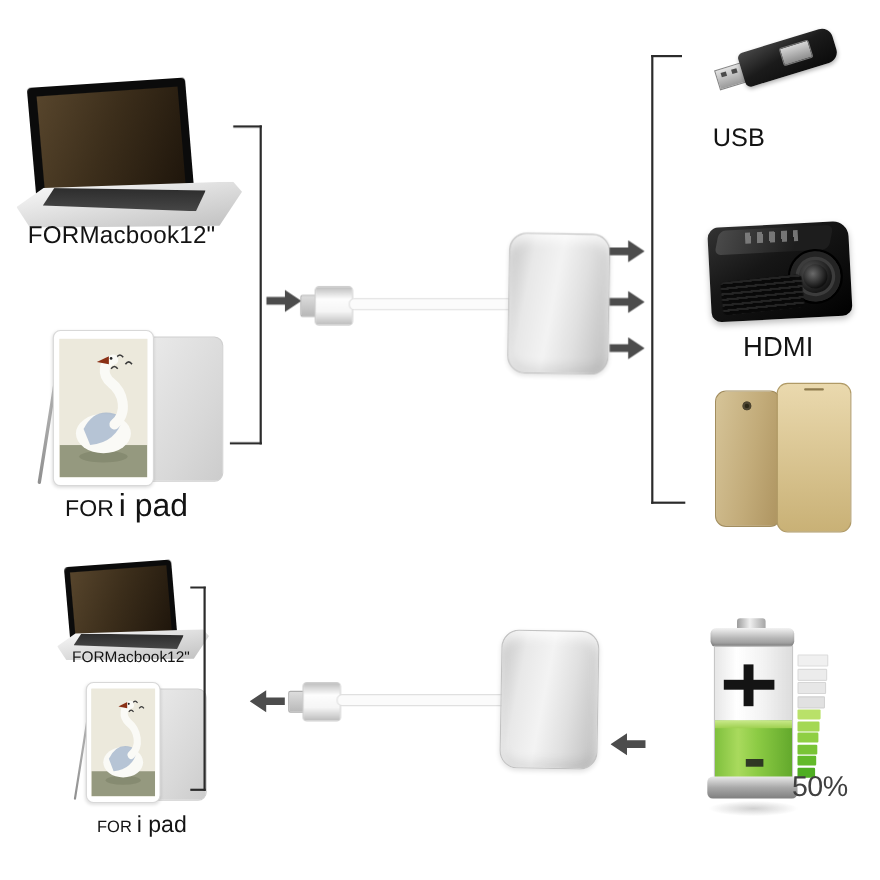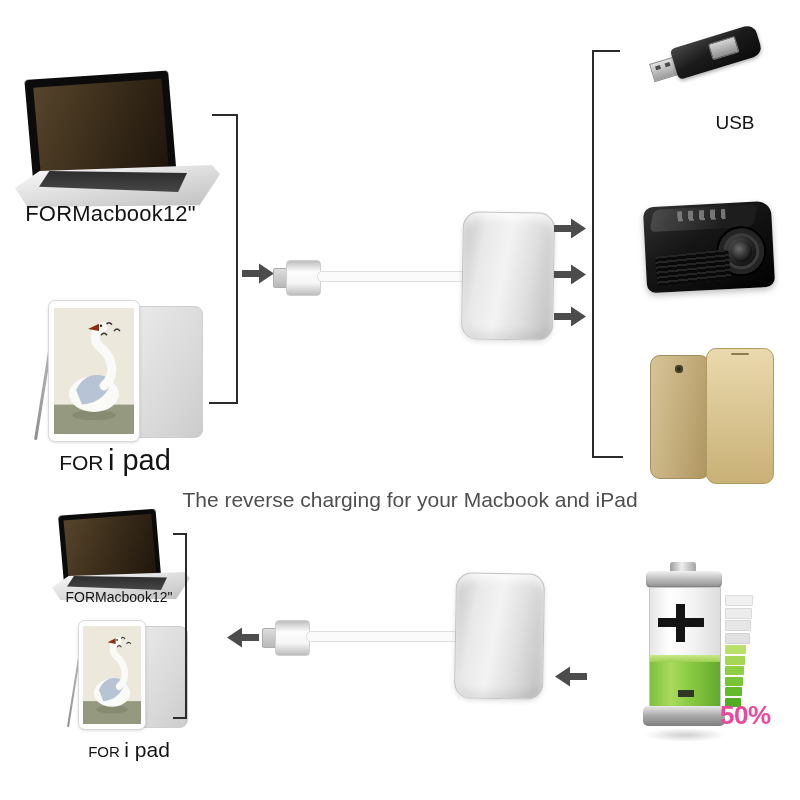--- a/index.html
+++ b/index.html
@@ -156,28 +156,28 @@
   .bars i:nth-child(1){width:26px;background:#f0f0f0;border:1px solid #dcdcdc;}
   .bars i:nth-child(2){width:25px;background:#ececec;border:1px solid #dadada;}
   .bars i:nth-child(3){width:24px;background:#e7e7e7;border:1px solid #d6d6d6;}
   .bars i:nth-child(4){width:23px;background:#e1e1e1;border:1px solid #d2d2d2;}
   .bars i:nth-child(5){width:21px;background:#b9e169;}
   .bars i:nth-child(6){width:20px;background:#a4d854;}
   .bars i:nth-child(7){width:19px;background:#8fcf43;}
   .bars i:nth-child(8){width:18px;background:#79c436;}
   .bars i:nth-child(9){width:17px;background:#63ba2a;}
   .bars i:nth-child(10){width:16px;background:#4fae22;}
-  .bat-pct{position:absolute;left:80px;top:138px;width:70px;font-size:26px;font-weight:bold;
-           color:#ec4899;letter-spacing:-0.5px;}
+  .bat-pct{position:absolute;left:80px;top:138px;width:70px;font-size:26px;font-weight:normal;
+           color:#404040;letter-spacing:-0.5px;}
 
   
   .lbl-mac-top{left:8px;top:201px;width:205px;text-align:center;font-size:22px;letter-spacing:.2px;}
   .lbl-ipad-top{left:25px;top:444px;width:180px;text-align:center;}
   .for-sm{font-size:21px;} .ipad-lg{font-size:29px;}
-  .lbl-usb{left:676px;top:112px;width:118px;text-align:center;font-size:19px;}
+  .lbl-usb{left:648px;top:112px;width:118px;text-align:left;font-size:23px;}
   .lbl-hdmi{left:645px;top:302px;width:125px;text-align:center;font-size:25px;}
   .lbl-typec{left:638px;top:508px;width:145px;text-align:center;font-size:24px;}
   .caption{left:60px;top:488px;width:700px;text-align:center;font-size:21px;color:#4f4f4f;}
   .lbl-mac-bot{left:35px;top:589px;width:168px;text-align:center;font-size:14px;}
   .lbl-ipad-bot{left:50px;top:738px;width:158px;text-align:center;}
   .for-sm2{font-size:15px;} .ipad-lg2{font-size:21px;}
 </style>
 </head>
 <body>
 
@@ -248,31 +248,31 @@
   <div class="lbl lbl-usb">USB</div>
 
   <div class="abs projector">
     <div class="pj-body">
       <div class="pj-top"></div>
       <div class="pj-btns"></div>
       <div class="pj-lens"></div>
       <div class="pj-vents"></div>
     </div>
   </div>
+  <div class="lbl lbl-hdmi">HDMI</div>
 
   <div class="abs phone">
     <div class="ph-back">
       <div class="ph-cam"></div>
     </div>
     <div class="ph-front">
       <div class="ph-spk"></div>
     </div>
   </div>
 
-  <div class="lbl caption">The reverse charging for your Macbook and iPad</div>
 
   <div class="laptop lap-bot">
     <div class="lap-screen">
         <div class="lap-shot"></div>
       </div>
     <div class="lap-base"></div>
     <div class="lap-kbd"></div>
   </div>
   <div class="lbl lbl-mac-bot">FORMacbook12"</div>
 

